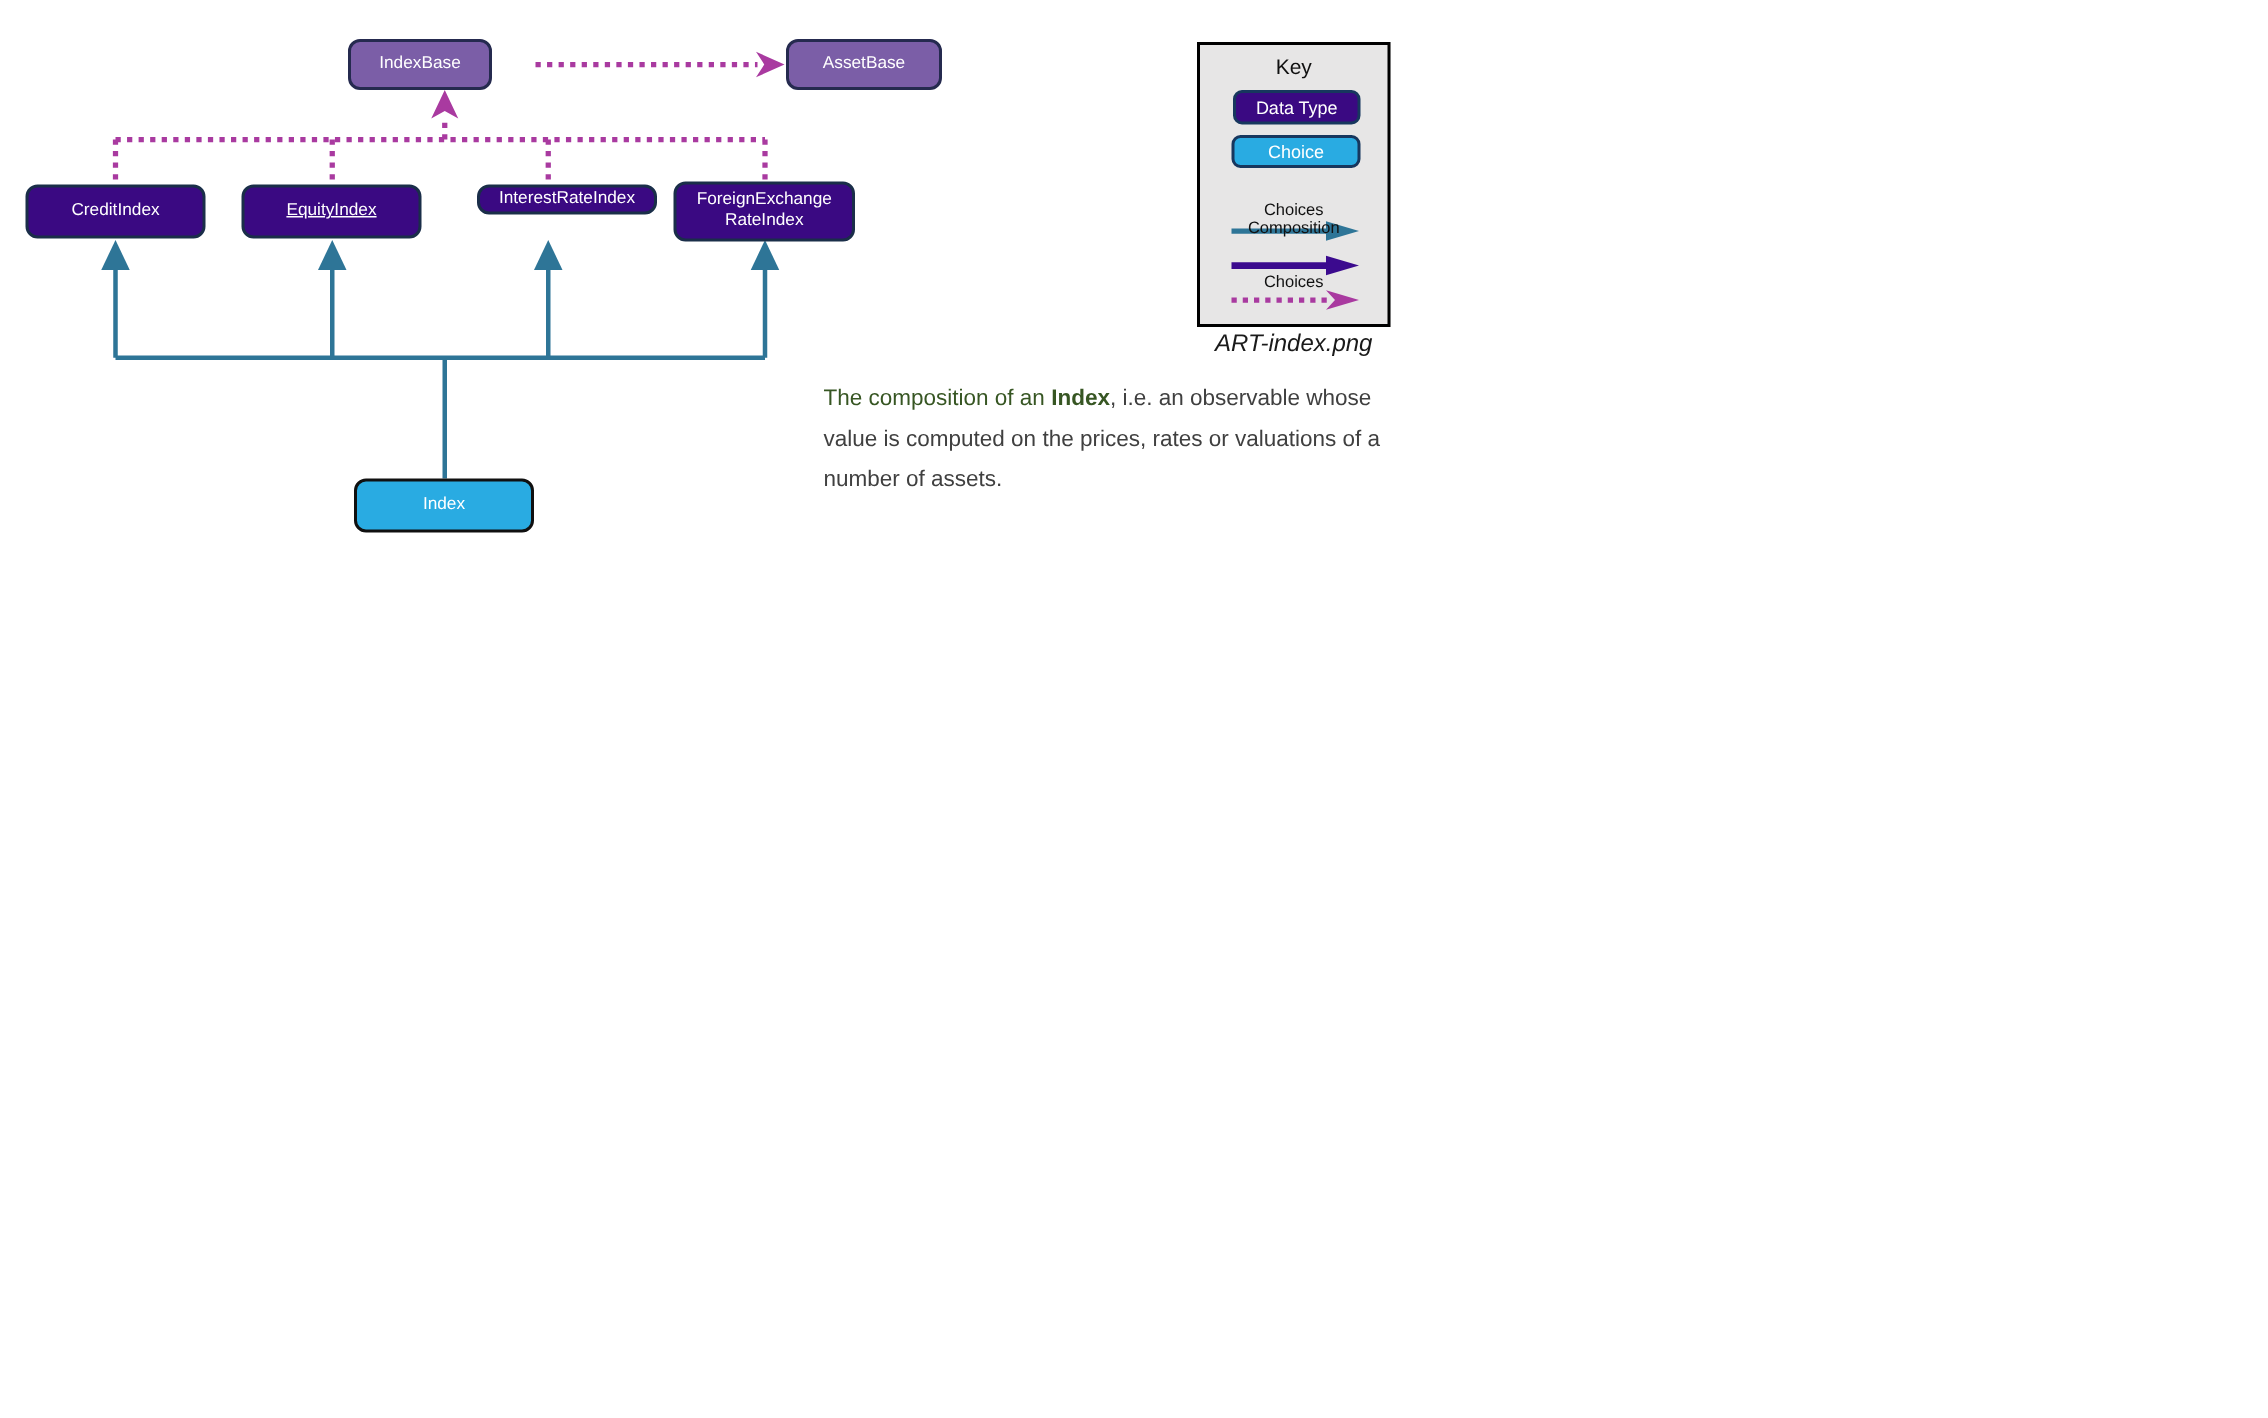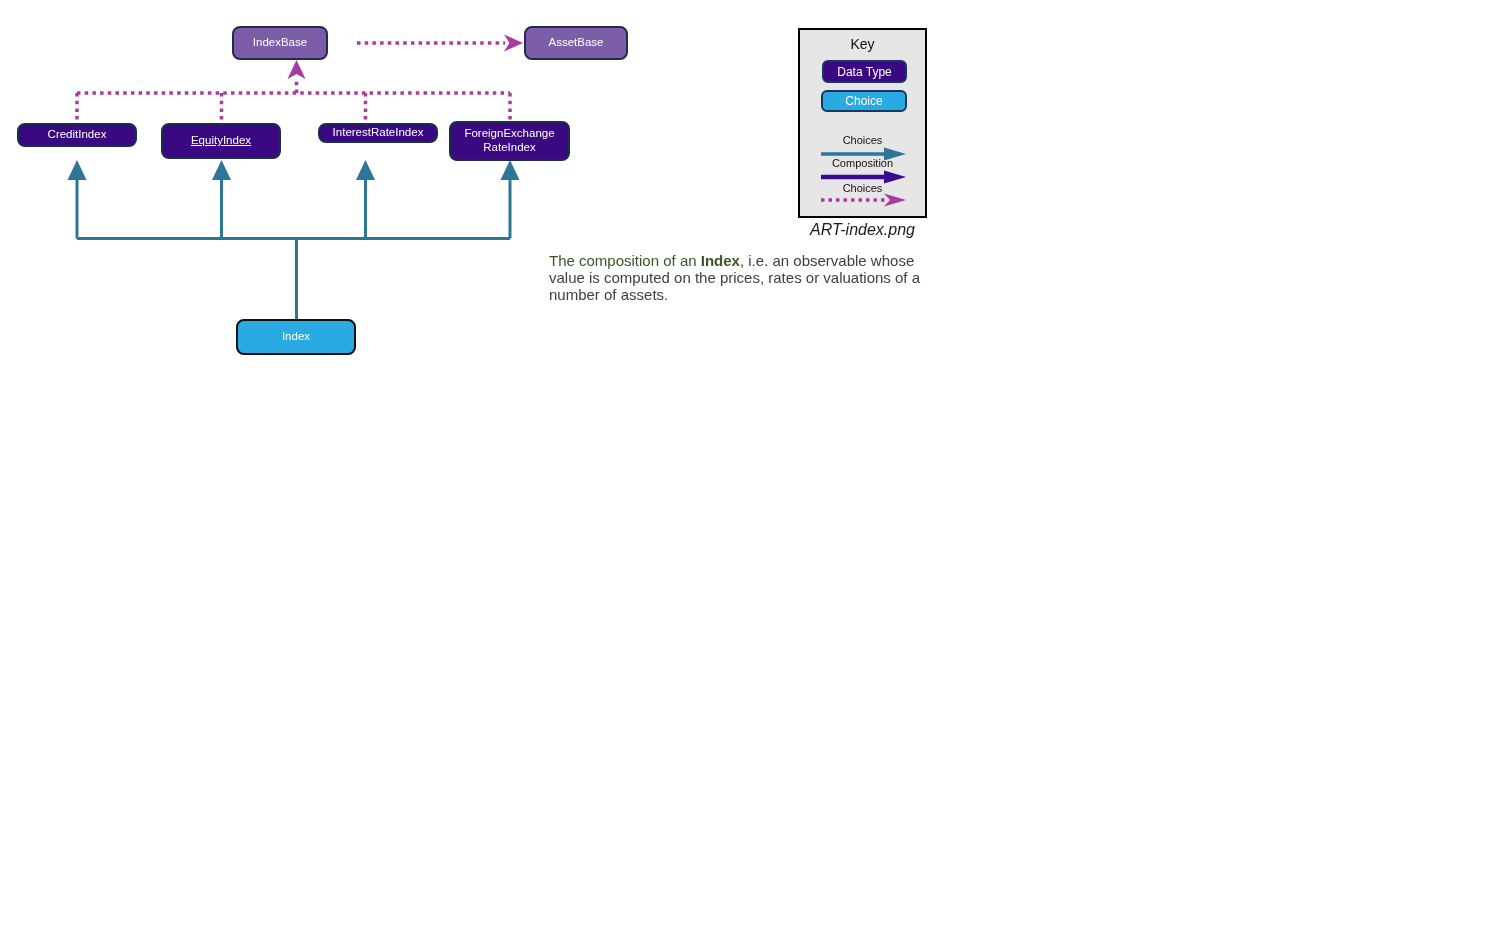--- a/index.html
+++ b/index.html
@@ -13,44 +13,44 @@
   .canvas{position:relative;width:1512px;height:945px;background:#ffffff;overflow:hidden;}
   .connectors{position:absolute;left:0;top:0;}
   .node{position:absolute;display:flex;align-items:center;justify-content:center;
         color:#ffffff;font-size:11.5px;text-align:center;border-radius:8px;
         line-height:1.2;white-space:pre-line;}
   .node.purple{background:var(--node-purple);border:2px solid #252A4F;}
   .node.indigo{background:var(--node-indigo);border:2px solid #1A2E49;}
   .node.cyan{background:var(--node-cyan);border:2.5px solid #101010;color:#ffffff;}
   .n-indexbase{left:232px;top:26px;width:96px;height:34px;text-align:center;}
   .n-assetbase{left:524px;top:26px;width:104px;height:34px;}
-  .n-creditindex{left:17px;top:123px;width:120px;height:24px;}
+  .n-creditindex{left:17px;top:123px;width:120px;height:36px;}
   .n-equityindex{left:161px;top:123px;width:120px;height:36px;text-decoration:underline;}
   .n-interestrateindex{left:318px;top:123px;width:120px;height:20px;}
   .n-fxrateindex{left:449px;top:121px;width:121px;height:40px;}
   .n-index{left:236px;top:319px;width:120px;height:36px;}
   .key-panel{position:absolute;left:798px;top:28px;width:129px;height:190px;
              background:var(--key-bg);border:2px solid #000000;}
   .key-title{position:absolute;top:6px;left:0;width:100%;text-align:center;
              font-size:14px;color:#111;}
   .key-sample{position:absolute;display:flex;align-items:center;justify-content:center;
               color:#fff;font-size:12px;border-radius:6px;}
   .key-datatype{left:22px;top:30px;width:85px;height:23px;background:var(--node-indigo);
                 border:2px solid #17375E;}
   .key-choice{left:21px;top:60px;width:86px;height:22px;background:var(--node-cyan);
               border:2px solid #17375E;}
   .key-label{position:absolute;left:0;width:100%;text-align:center;font-size:11px;color:#111;}
   .key-arrow{position:absolute;left:20px;width:88px;height:16px;}
   .lbl-choices{top:104px;} .arr-choices{top:116px;}
-  .lbl-composition{top:116px;margin-top:11px;} .arr-composition{top:139px;}
+  .lbl-composition{top:116px;} .arr-composition{top:139px;}
   .lbl-extends{top:152px;} .arr-extends{top:162px;}
   .key-caption{position:absolute;left:798px;top:221px;width:129px;text-align:center;
                font-style:italic;font-size:16px;color:#1A1A1A;}
   .description{position:absolute;left:549px;top:252px;width:384px;
-               font-size:15px;line-height:17px;}
+               font-size:15px;line-height:27px;}
   .desc-green{color:var(--text-green);}
   .desc-bold{font-weight:bold;}
   .desc-gray{color:var(--text-gray);}
 </style>
 </head>
 <body>
 
 <div class="canvas">
 
   <svg class="connectors" width="700" height="400" viewBox="0 0 700 400">

